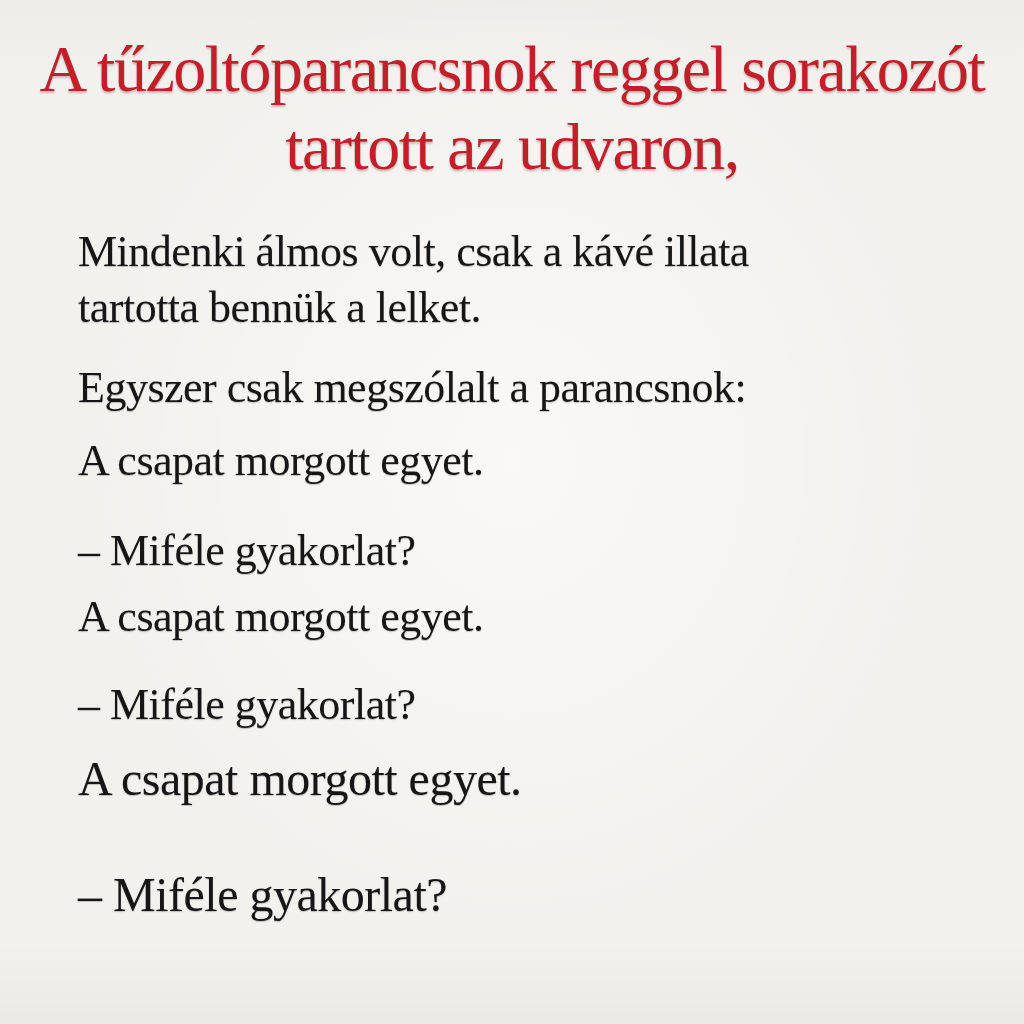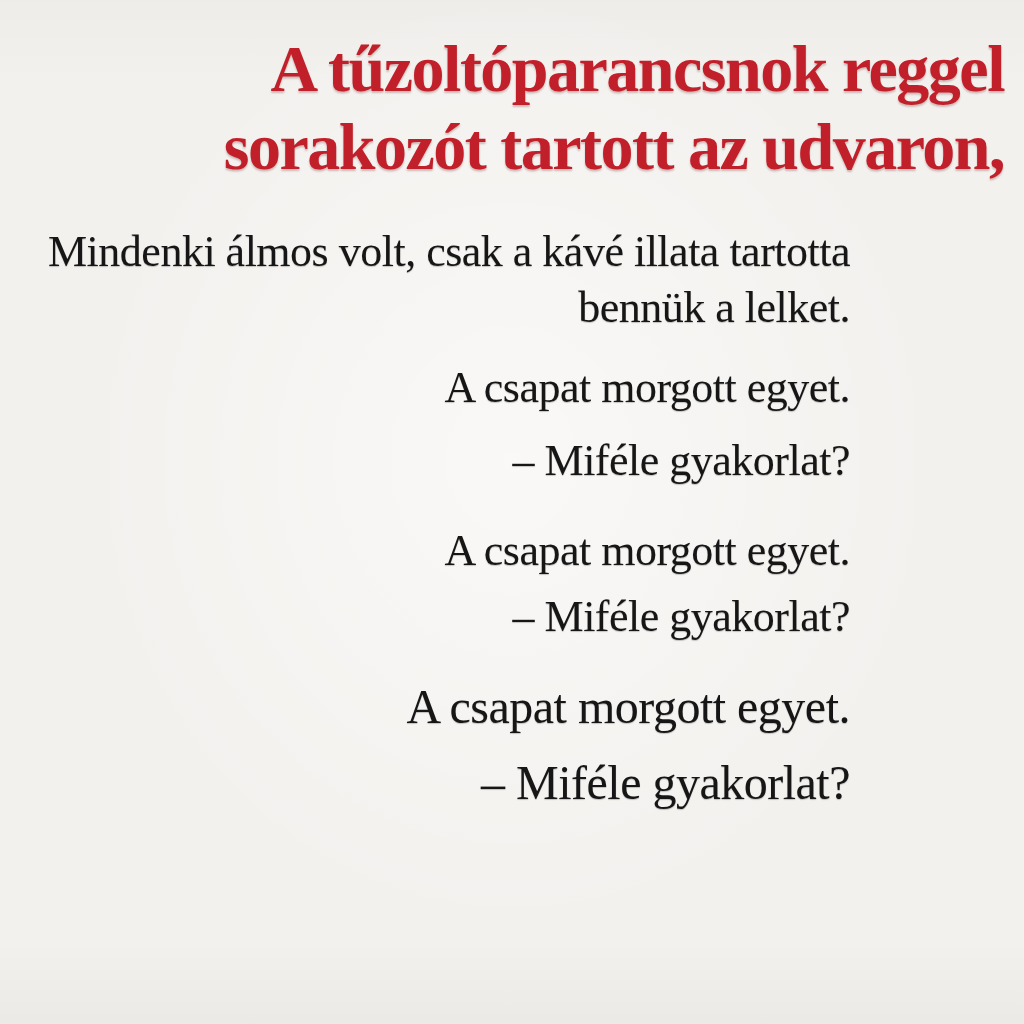--- a/index.html
+++ b/index.html
@@ -21,33 +21,33 @@
     box-sizing: border-box;
     padding-top: 30px;
     
     background:
       radial-gradient(ellipse at 50% 45%, rgba(255,255,255,0.55) 0%, rgba(255,255,255,0) 60%),
       linear-gradient(180deg, rgba(0,0,0,0.02) 0%, rgba(0,0,0,0) 8%, rgba(0,0,0,0) 92%, rgba(0,0,0,0.03) 100%),
       var(--page-bg, #f3f1ee);
   }
   .headline {
     margin: 0 20px 38px 20px;
-    text-align: right;
-    font-weight: bold;
+    text-align: center;
+    font-weight: normal;
     font-size: 66px;
     line-height: 1.18;
     letter-spacing: -1.5px;
     color: var(--headline-color, #c1202a);
     text-shadow: 0 2px 2px rgba(90, 10, 10, 0.25);
   }
   .story {
+    padding-left: 78px;
     padding-right: 50px;
     max-width: 900px;
     box-sizing: border-box;
-    text-align: right;
   }
   .para {
     margin: 0;
     font-size: 44px;
     line-height: 1.27;
     letter-spacing: -0.5px;
     text-shadow: 0 1px 1px rgba(0,0,0,0.22);
   }
   
   .para:nth-child(1) { margin-bottom: 24px; }
@@ -63,20 +63,21 @@
     line-height: 1.25;
   }
 </style>
 </head>
 <body>
 
 <div class="page">
   <h1 class="headline">A tűzoltóparancsnok reggel sorakozót tartott az udvaron,</h1>
   <div class="story">
       <p class="para">Mindenki álmos volt, csak a kávé illata tartotta bennük a lelket.</p>
+      <p class="para">Egyszer csak megszólalt a parancsnok:</p>
       <p class="para">A csapat morgott egyet.</p>
       <p class="para">– Miféle gyakorlat?</p>
       <p class="para">A csapat morgott egyet.</p>
       <p class="para">– Miféle gyakorlat?</p>
       <p class="para large">A csapat morgott egyet.</p>
       <p class="para large">– Miféle gyakorlat?</p>
     </div>
 </div>
 
 </body></html>

